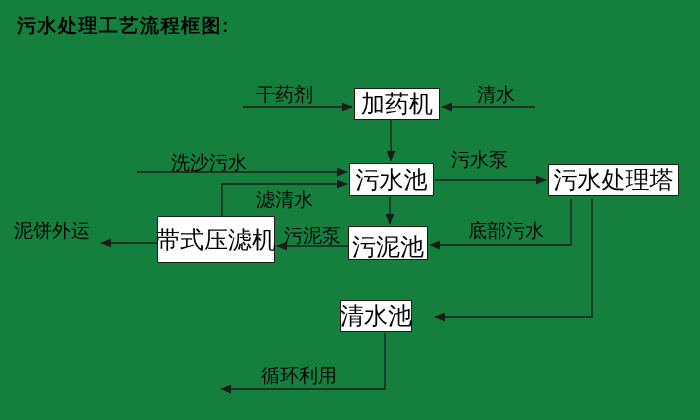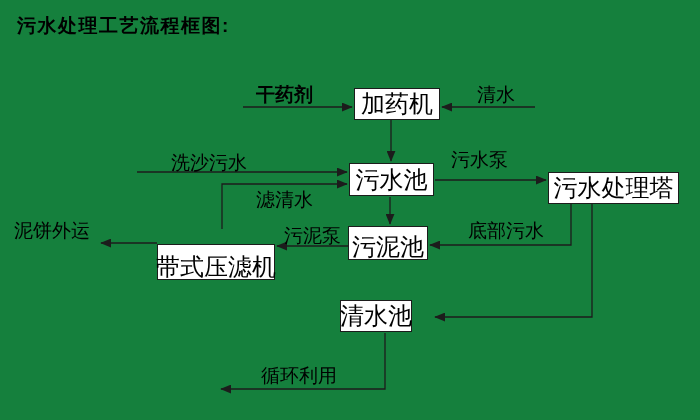--- a/index.html
+++ b/index.html
@@ -86,34 +86,34 @@
     <polyline points="592,199 592,317 435,317" marker-end="url(#ah)"></polyline>
     <polyline points="385,333 385,389 221,389" marker-end="url(#ah)"></polyline>
   </svg>
 
   <div class="node" style="left:354px; top:88px; width:86px; height:32px;">
     <span>加药机</span>
   </div>
   <div class="node" style="left:349px; top:163px; width:85px; height:33px;">
     <span>污水池</span>
   </div>
-  <div class="node" style="left:548px; top:172px; width:131px; height:32px;">
+  <div class="node" style="left:548px; top:164px; width:131px; height:32px;">
     <span>污水处理塔</span>
   </div>
   <div class="node" style="left:348px; top:226px; width:80px; height:34px;align-items:flex-end;">
     <span>污泥池</span>
   </div>
-  <div class="node" style="left:157px; top:244px; width:118px; height:36px;align-items:flex-end;">
+  <div class="node" style="left:157px; top:216px; width:118px; height:47px;">
     <span>带式压滤机</span>
   </div>
   <div class="node" style="left:340px; top:300px; width:72px; height:32px;">
     <span>清水池</span>
   </div>
 
-  <div class="flabel" style="left:256px; top:85px;font-weight:bold;">干药剂</div>
+  <div class="flabel" style="left:256px; top:85px;">干药剂</div>
   <div class="flabel" style="left:477px; top:85px;font-family:Liberation Serif, serif;">清水</div>
   <div class="flabel" style="left:171px; top:153px;">洗沙污水</div>
   <div class="flabel" style="left:451px; top:150px;">污水泵</div>
   <div class="flabel" style="left:256px; top:190px;">滤清水</div>
   <div class="flabel" style="left:14px; top:221px;">泥饼外运</div>
   <div class="flabel" style="left:284px; top:226px;">污泥泵</div>
   <div class="flabel" style="left:468px; top:221px;">底部污水</div>
   <div class="flabel" style="left:261px; top:366px;">循环利用</div>
 
 </div>

